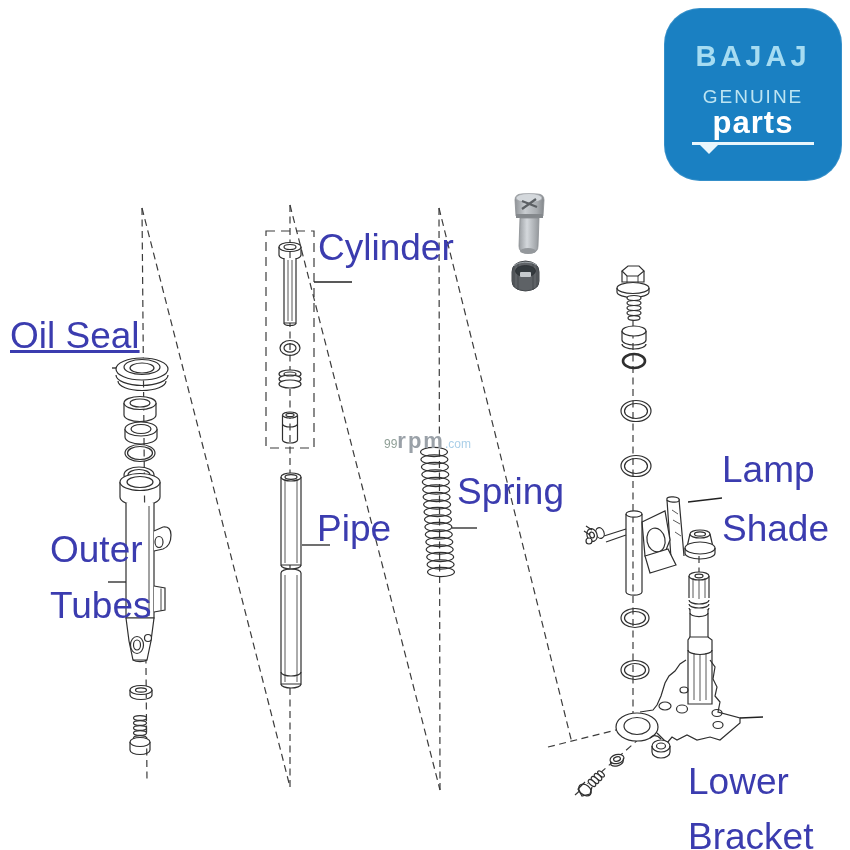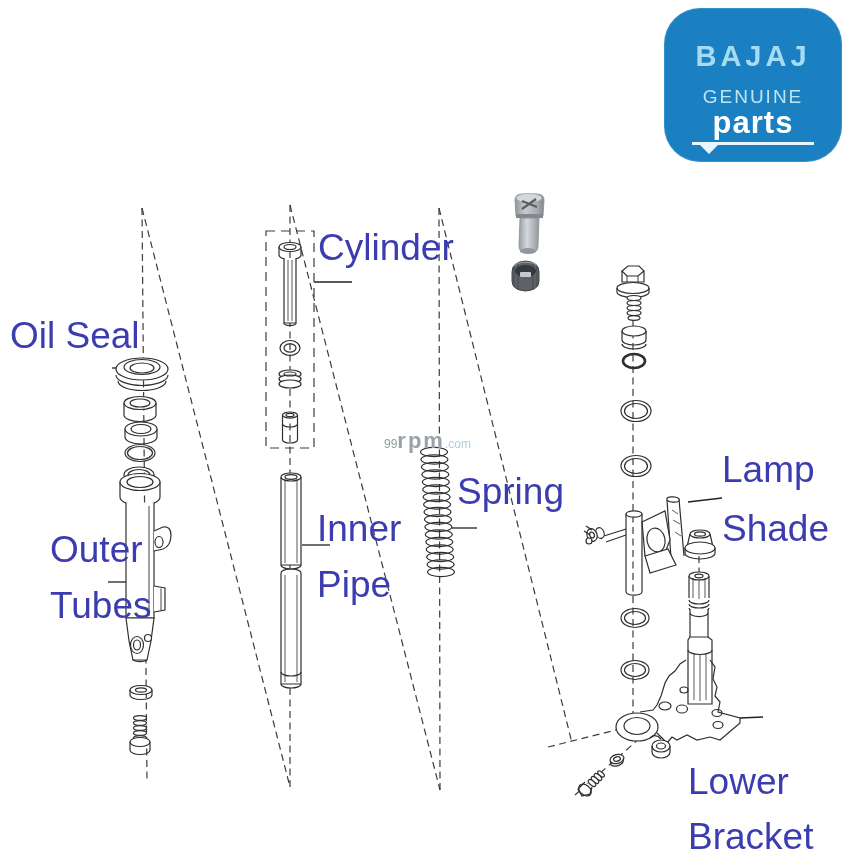--- a/index.html
+++ b/index.html
@@ -9,31 +9,31 @@
     font-family:"Liberation Sans", sans-serif; overflow:hidden;
   }
   #art { position:absolute; left:0; top:0; }
 
   .part-label {
     position:absolute; color:#3b3caf; font-size:37px; line-height:56px;
     font-family:"Liberation Sans", sans-serif; white-space:nowrap; font-weight:400;
   }
   .part-label span { display:block; }
 
-  #lbl-oil-seal   { left:10px;  top:316px; line-height:40px; }
+  #lbl-oil-seal   { left:10px;  top:316px; line-height:40px;text-decoration:underline; }
   #lbl-outer-tubes{ left:12px;  top:522px;margin-left:38px; }
   #lbl-cylinder   { left:318px; top:228px; line-height:40px; }
   #lbl-inner-pipe { left:317px; top:501px; }
   #lbl-spring     { left:457px; top:472px; line-height:40px; }
   #lbl-lamp-shade { left:722px; top:440px; line-height:59px; }
   #lbl-lower-bracket { left:688px; top:740px; line-height:55px;margin-top:14px; }
 
   
   #logo {
-    position:absolute; left:664px; top:8px; width:178px; height:154px;
+    position:absolute; left:664px; top:8px; width:178px; height:173px;
     background:#1a80c2; border-radius:36px; text-align:center;
     box-shadow: inset 0 0 0 1px rgba(255,255,255,0.12);
   }
   #logo .brand {
     margin-top:32px; font-size:29px; font-weight:bold; letter-spacing:4px;
     color:#a6dcf2; font-family:"Liberation Sans", sans-serif;
   }
   #logo .subtitle {
     margin-top:13px; font-size:19px; letter-spacing:2px; color:#bce4f2;
   }
@@ -349,21 +349,20 @@
   <div class="part-label" id="lbl-oil-seal">Oil Seal</div>
 
   <div class="part-label" id="lbl-outer-tubes">
     <span>Outer</span>
     <span>Tubes</span>
   </div>
 
   <div class="part-label" id="lbl-cylinder">Cylinder</div>
 
   <div class="part-label" id="lbl-inner-pipe">
-    <span>Inner</span>
     <span>Pipe</span>
   </div>
 
   <div class="part-label" id="lbl-spring">Spring</div>
 
   <div class="part-label" id="lbl-lamp-shade">
     <span>Lamp</span>
     <span>Shade</span>
   </div>
 

